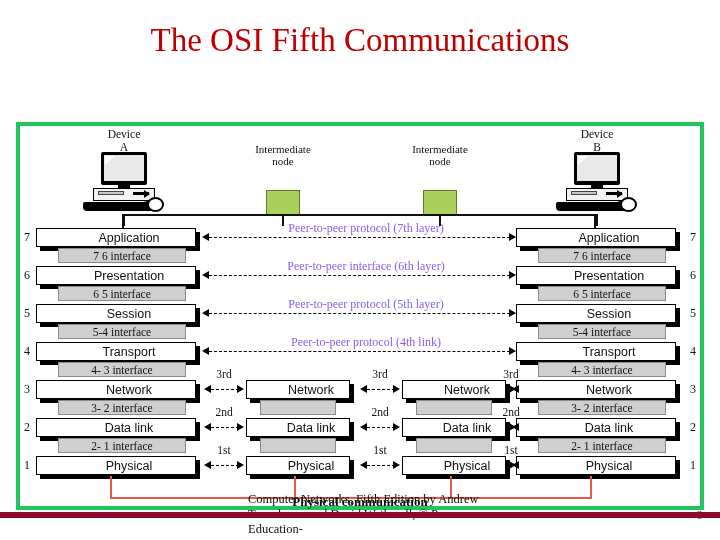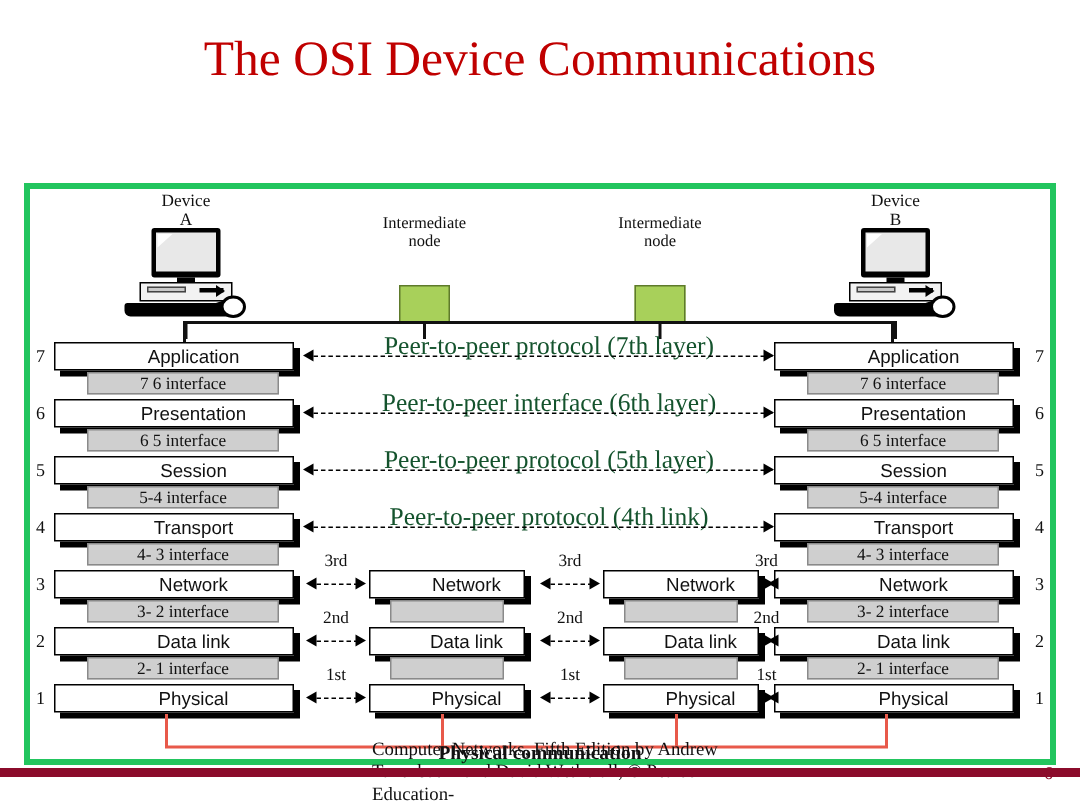--- a/index.html
+++ b/index.html
@@ -73,21 +73,21 @@
     box-sizing:border-box;display:flex;align-items:center;justify-content:center;
     font-size:11.5px;color:#111;font-family:"Liberation Serif",serif;white-space:nowrap;
   }
   .layernum{
     position:absolute;width:14px;text-align:center;font-size:12px;color:#111;
     font-family:"Liberation Serif",serif;
   }
 
   
   .p2plabel{
-    position:absolute;text-align:center;font-size:17px;color:#14532d;
+    position:absolute;text-align:center;font-size:12px;color:#8b5cf6;
     font-family:"Liberation Serif",serif;white-space:nowrap;
   }
   .dasharrow{position:absolute;height:0;border-top:1.8px dashed #000;}
   .arrowL{position:absolute;width:0;height:0;
      border-right:7px solid #000;border-top:4.5px solid transparent;border-bottom:4.5px solid transparent;}
   .arrowR{position:absolute;width:0;height:0;
      border-left:7px solid #000;border-top:4.5px solid transparent;border-bottom:4.5px solid transparent;}
   .ordlabel{
     position:absolute;text-align:center;font-size:11.5px;color:#111;
     font-family:"Liberation Serif",serif;white-space:nowrap;
@@ -106,21 +106,21 @@
     font-size:12.5px;line-height:15px;color:#111;
     font-family:"Liberation Serif",serif;z-index:5;
   }
   #bottom-band{position:absolute;left:0;top:512px;width:720px;height:6px;background:#8B0B2B;z-index:7;}
   #page-number{position:absolute;right:18px;top:508px;font-size:12px;color:#8B0B2B;
      font-family:"Liberation Serif",serif;z-index:8;}
 </style>
 </head>
 <body>
 
-<div id="slide-title">The OSI Device Communications</div>
+<div id="slide-title">The OSI Fifth Communications</div>
 
 <div id="diagram-frame">
   <div id="diagram-inner">
 
     <div class="device-caption" style="left:54px;top:2px;width:100px;">
       <div>Device</div>
       <div>A</div>
     </div>
     <div class="computer" style="left:61px;top:26px;">
       <div class="c-monitor"></div>

